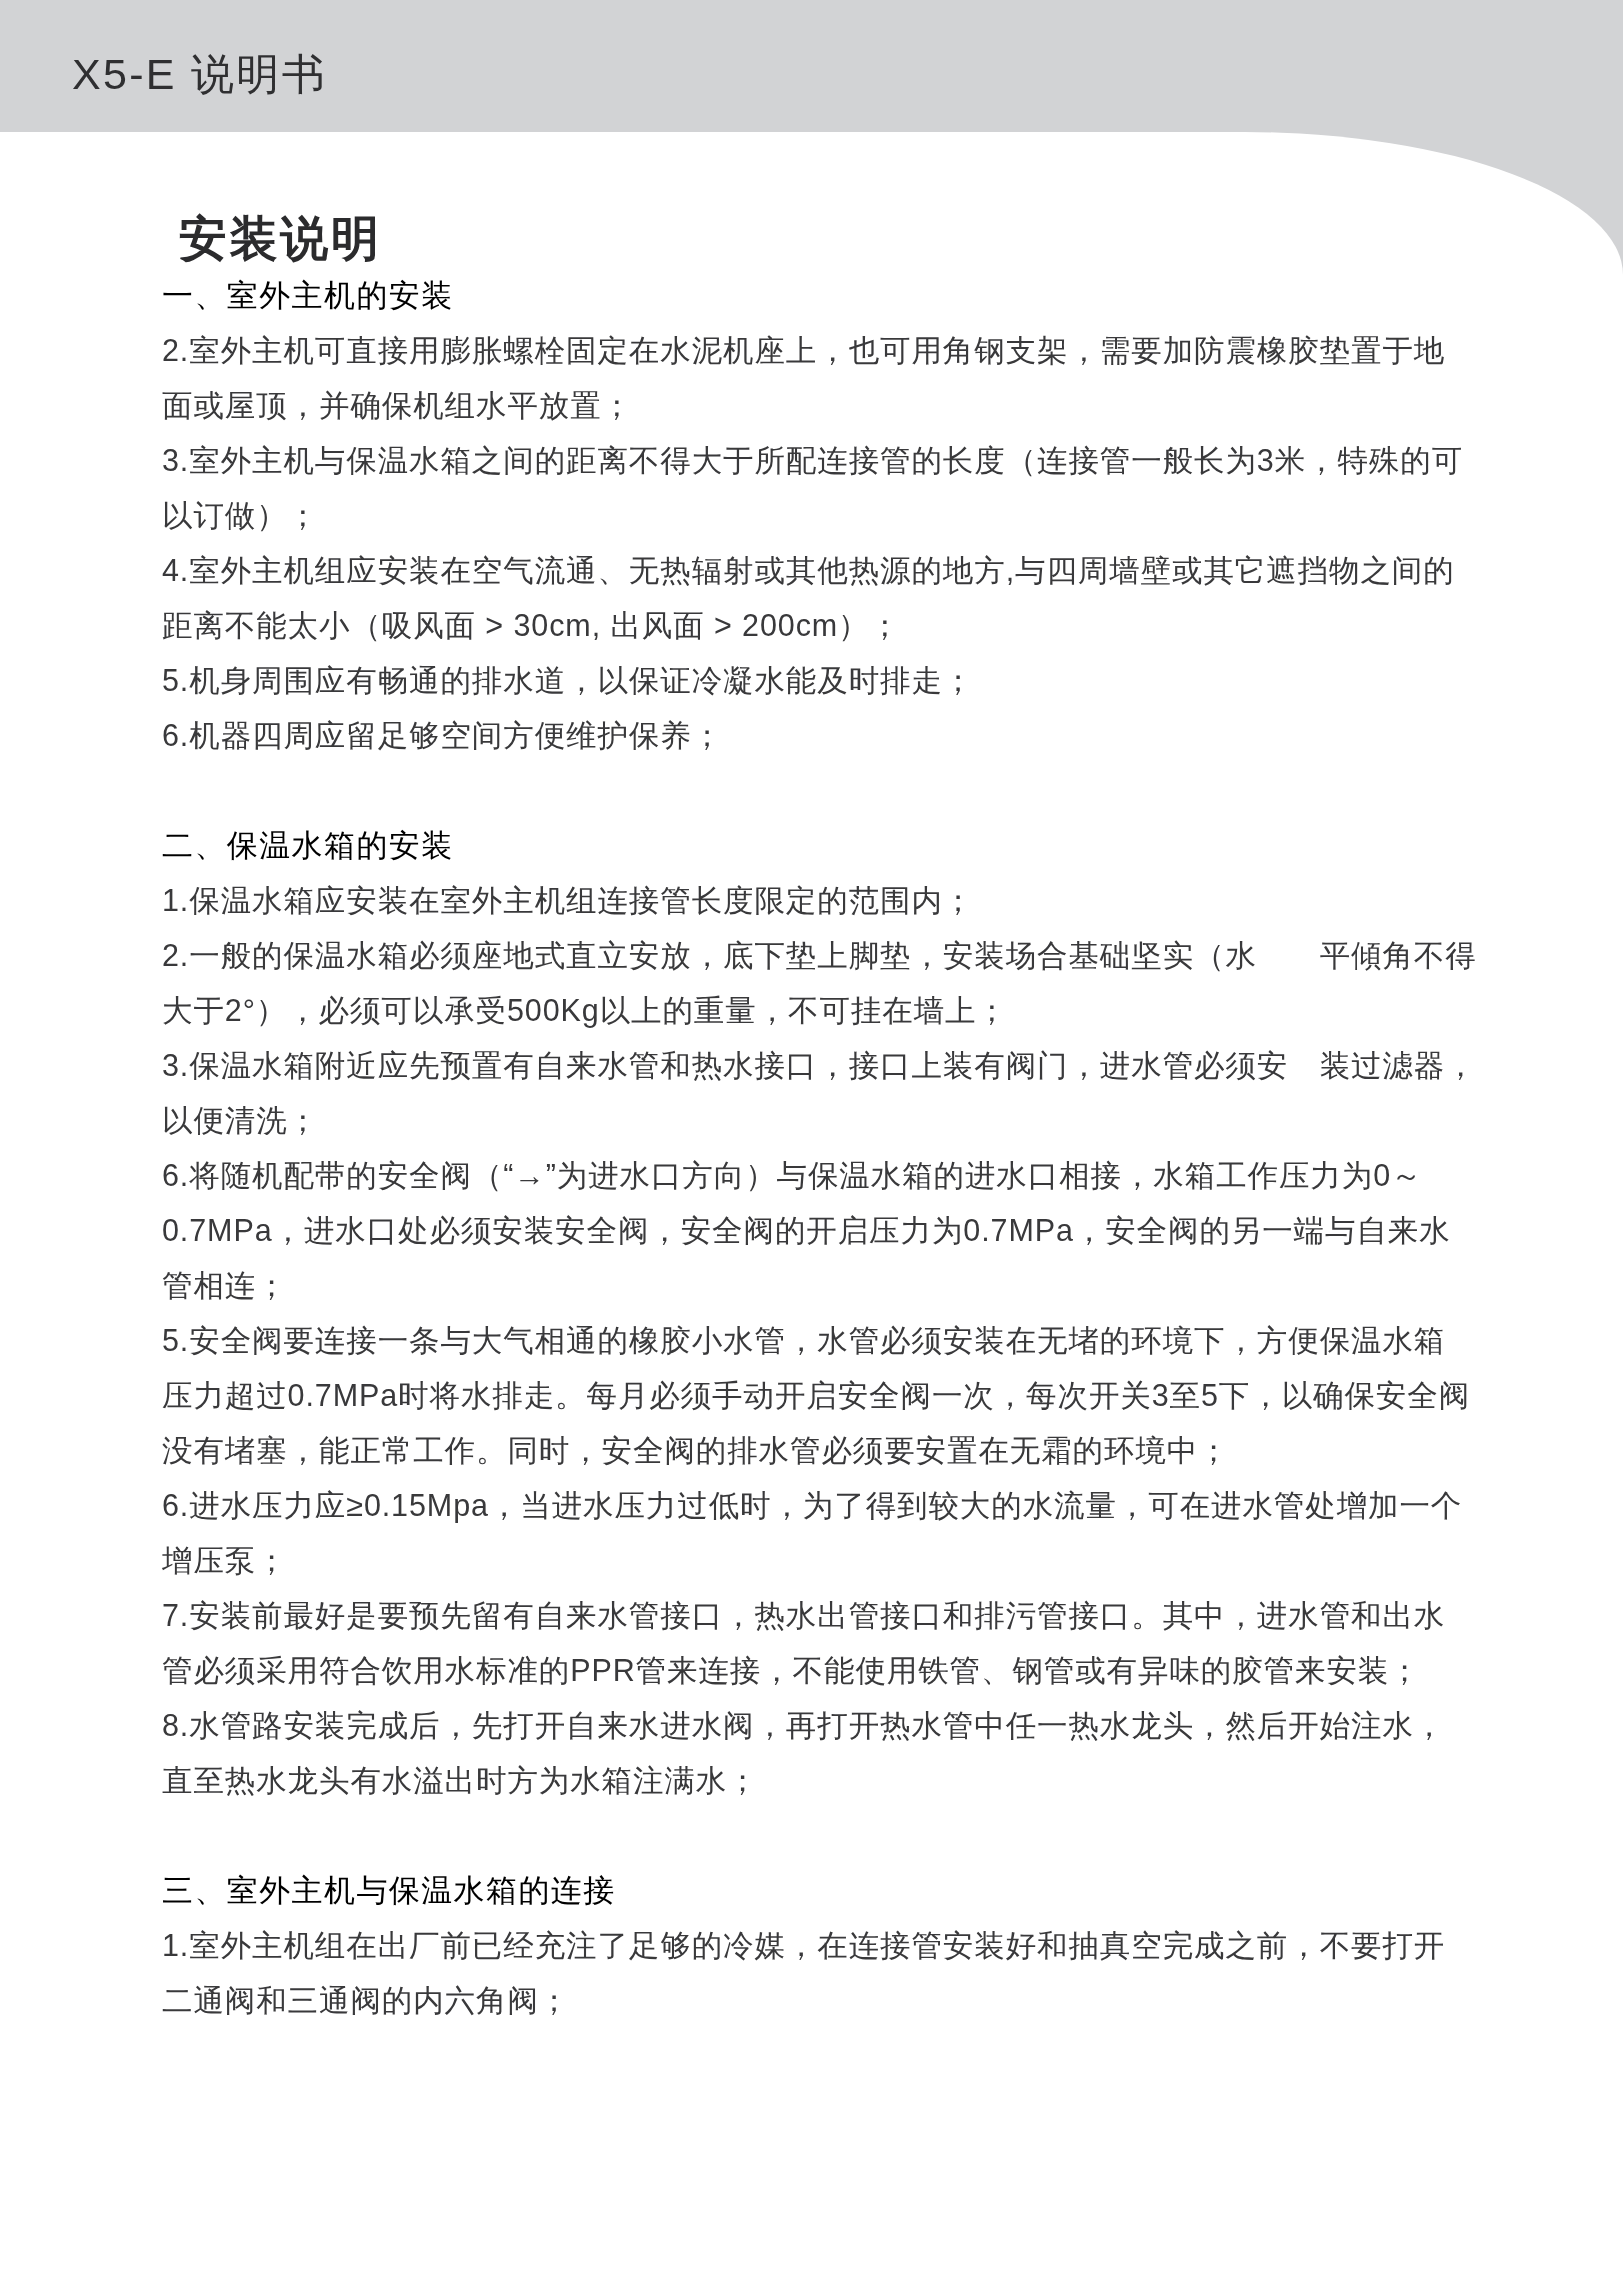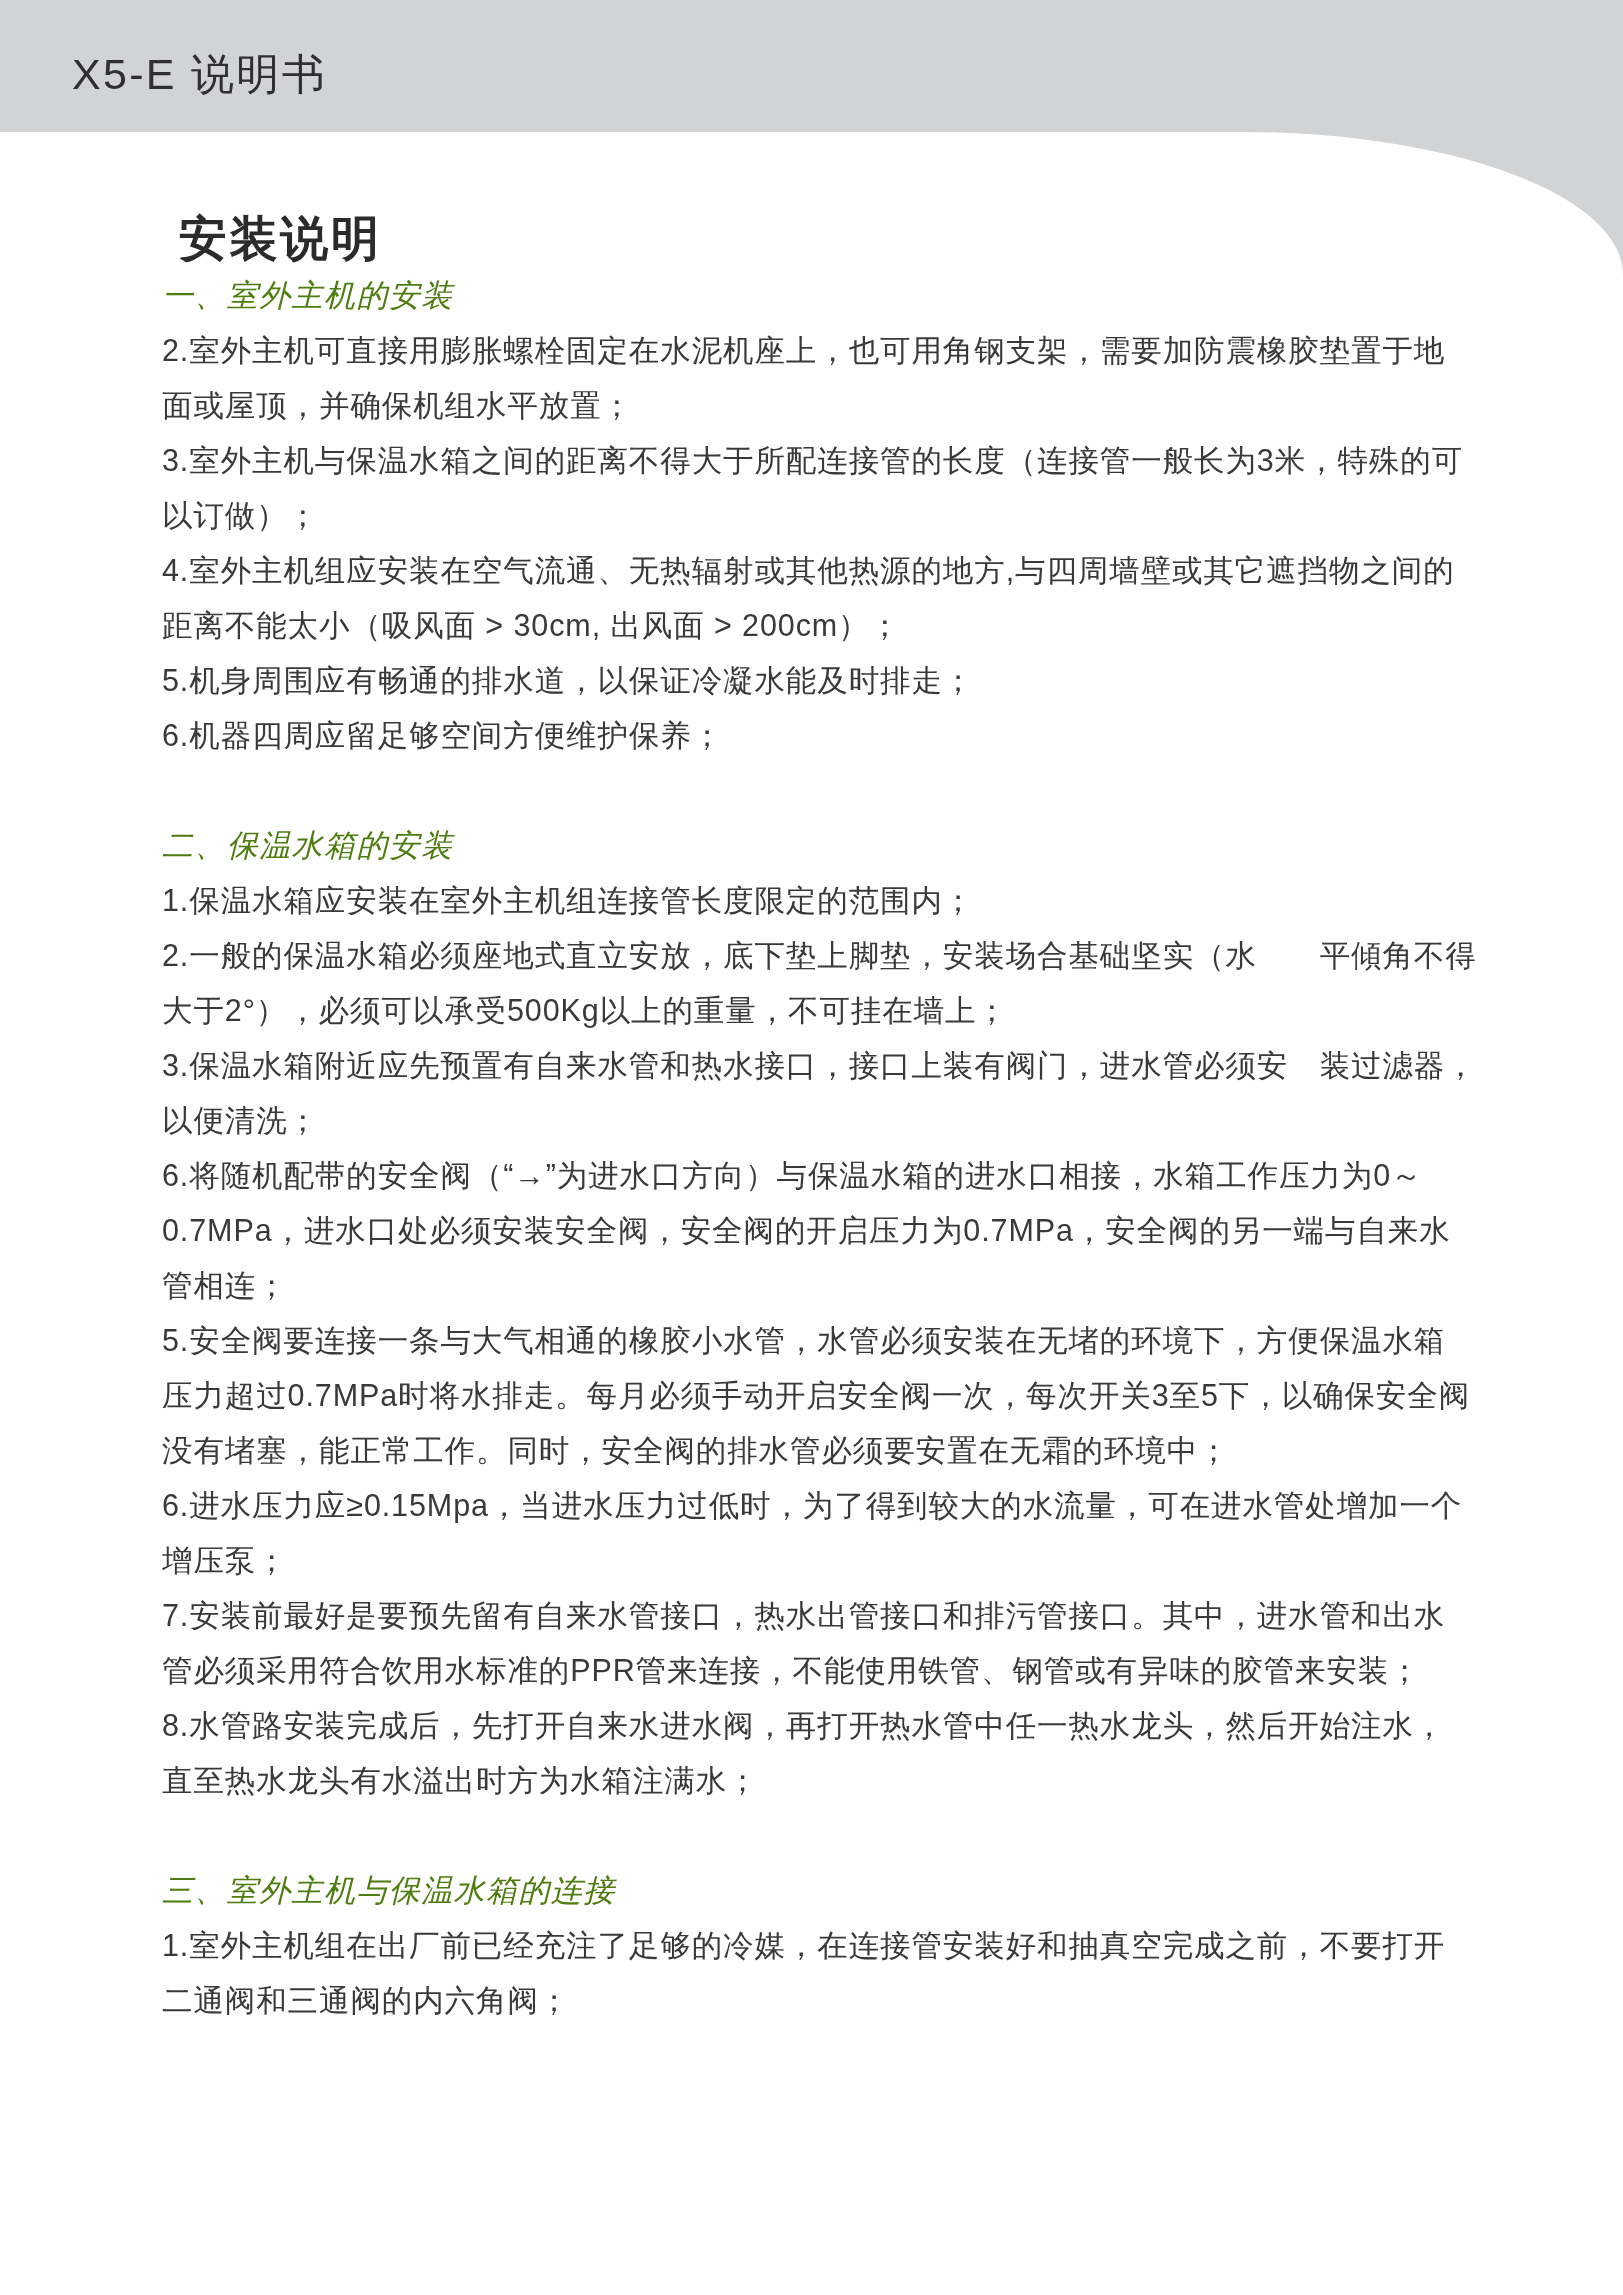--- a/index.html
+++ b/index.html
@@ -50,23 +50,22 @@
     color: #2b2b2d;
     white-space: pre;
   }
   section { margin: 0; }
   .sec-h {
     font-size: 31px;
     line-height: 55px;
     font-weight: 400;
     letter-spacing: 1.4px;
     margin: 55px 0 0 0;
-    color: #4d7c0f;
+    color: #000000;
     white-space: pre;
-    font-style: italic;
   }
   section.first .sec-h { margin-top: 1.9px; }
   .para {
     font-size: 30.5px;
     line-height: 55px;
     letter-spacing: 0.9px;
     margin: 0;
     color: #39393b;
     white-space: pre;
   }

